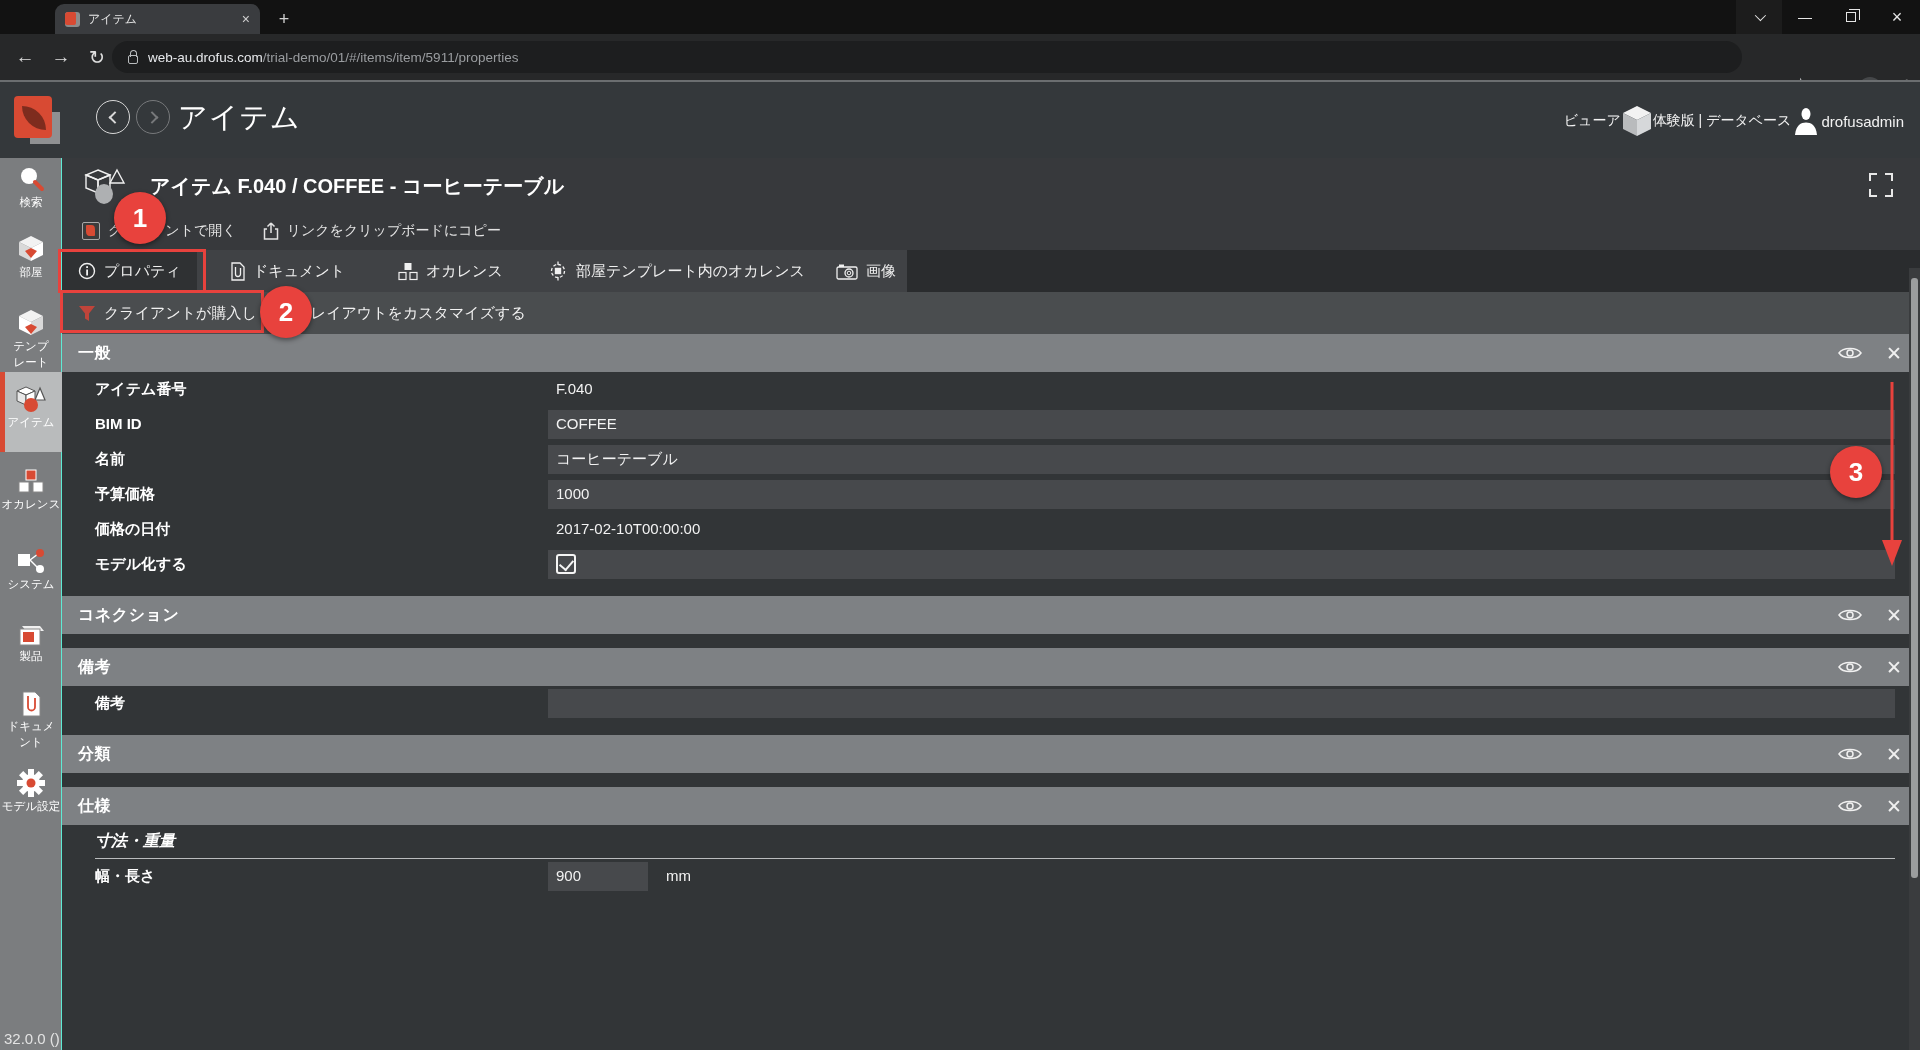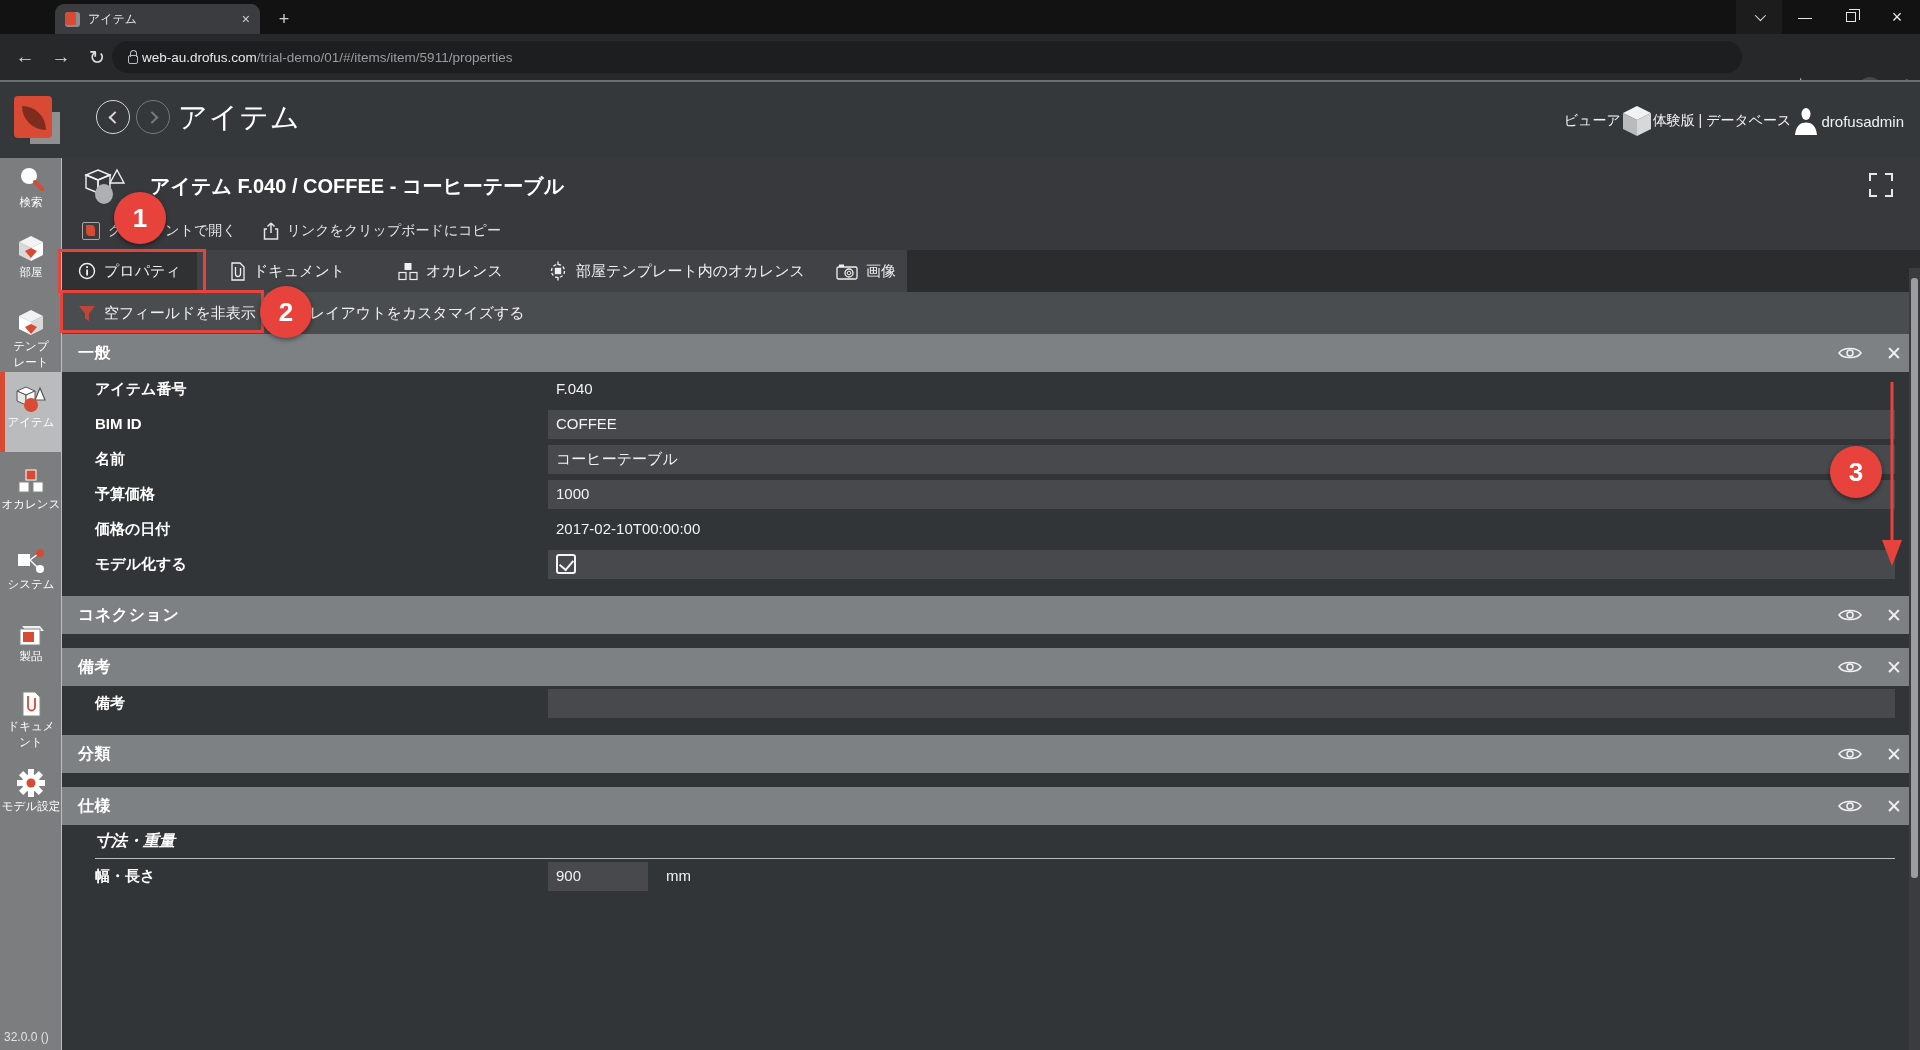--- a/index.html
+++ b/index.html
@@ -18,21 +18,21 @@
   .wctrls { position:absolute; right:0; top:0; height:34px; display:flex; }
   .wc { width:46px; height:34px; display:flex; align-items:center; justify-content:center; color:#e6e6e6; font-size:14px; background:#121212; }
   .wc.chev { background:#1c1c1c; }
   .wc .resticon { width:10px; height:10px; border:1px solid #e6e6e6; position:relative; }
   .wc .resticon::before { content:""; position:absolute; left:2px; top:-4px; width:10px; height:10px; border:1px solid #e6e6e6; border-left:none; border-bottom:none; }
   .chevglyph { width:8px; height:8px; border-right:1.5px solid #e6e6e6; border-bottom:1.5px solid #e6e6e6; transform:rotate(45deg) translateY(-2px); }
 
   .urlbar { position:absolute; left:0; top:34px; width:1920px; height:46px; background:#272829; display:flex; align-items:center; }
   .navic { color:#e0e0e0; font-size:19px; width:34px; text-align:center; }
   .navic.fwd { color:#e0e0e0; }
-  .omni { position:absolute; left:112px; top:7px; width:1630px; height:32px; background:#1d1e1f; border-radius:16px; display:flex; align-items:center; padding:0 16px; gap:4px; }
+  .omni { position:absolute; left:112px; top:7px; width:1630px; height:32px; background:#1d1e1f; border-radius:16px; display:flex; align-items:center; padding:0 16px; gap:10px; }
   .lock { width:10px; height:9px; border:1.5px solid #b9bcbe; border-radius:2px; position:relative; margin-top:4px; }
   .lock::before { content:""; position:absolute; left:1px; top:-6px; width:5px; height:6px; border:1.5px solid #b9bcbe; border-bottom:none; border-radius:4px 4px 0 0; }
   .urltext { font-size:13.5px; color:#9a9da0; white-space:nowrap; }
   .urltext b { color:#e8eaed; font-weight:normal; }
   .chromeic { position:absolute; top:40px; color:#cfd1d3; font-size:17px; }
   .sharesvg { position:absolute; top:46px; }
   .panelic { position:absolute; top:48px; width:16px; height:13px; border:1.5px solid #cfd1d3; border-radius:2px; }
   .panelic::after { content:""; position:absolute; right:0; top:0; width:5px; height:100%; background:#cfd1d3; }
   .avatarc { position:absolute; top:43px; width:24px; height:24px; border-radius:50%; background:#454749; display:flex; align-items:center; justify-content:center; }
 
@@ -51,21 +51,21 @@
   .hdr-right { position:absolute; right:16px; top:104px; display:flex; align-items:center; color:#fff; }
   .hdr-right .lab { font-size:14px; color:#f2f2f2; }
   .personsvg { display:block; }
 
   
   .appbody { position:absolute; left:0; top:158px; width:1920px; height:892px; }
   .sidebar { position:absolute; left:0; top:0; width:62px; height:892px; background:#7b7d7f; border-right:1px solid #5eead4; }
   .sbitem { position:absolute; left:0; width:62px; text-align:center; color:#ffffff; }
   .sbitem .sblabel { font-size:11.5px; line-height:16px; color:#fff; }
   .sbactive { position:absolute; left:0; top:214px; width:62px; height:80px; background:#b9bbbc; border-left:5px solid #d84a33; }
-  .sbver { position:absolute; left:4px; top:872px; font-size:12px; color:#e3e3e3; }
+  .sbver { position:absolute; left:4px; top:872px; font-size:15px; color:#e3e3e3; }
 
   .main { position:absolute; left:62px; top:0; width:1858px; height:892px; background:#323537; }
 
   .itembar { position:absolute; left:0; top:0; width:1858px; height:54px; background:#37393c; }
   .itemtitle { position:absolute; left:88px; top:15px; font-size:20px; font-weight:bold; color:#fff; }
   .fsicon { position:absolute; right:26px; top:14px; }
 
   .tbar { position:absolute; left:0; top:54px; width:1858px; height:38px; background:#37393c; display:flex; align-items:center; gap:26px; padding-left:20px; }
   .tbtn { display:flex; align-items:center; gap:8px; color:#e3e3e3; font-size:14px; }
   .clienticon { width:18px; height:18px; border:1px solid #a9a9a9; border-radius:2px; background:#3c3c3c; position:relative; }
@@ -364,21 +364,21 @@
           </svg>
           <span>画像</span>
         </div>
       </div>
 
       <div class="filterbar">
         <div class="fbtn">
           <svg width="18" height="17" viewBox="0 0 18 17">
             <path d="M1 1 H17 L11 8.5 V16 L7 13.5 V8.5 Z" fill="#c0443a"></path>
           </svg>
-          <span>空フィールドを非表示</span>
+          <span>クライアントが購入し</span>
         </div>
         <div class="fbtn">
           <span class="layoutic"></span>
           <span>レイアウトをカスタマイズする</span>
         </div>
       </div>
 
       <div class="content">
 
         <div class="sec-h">

